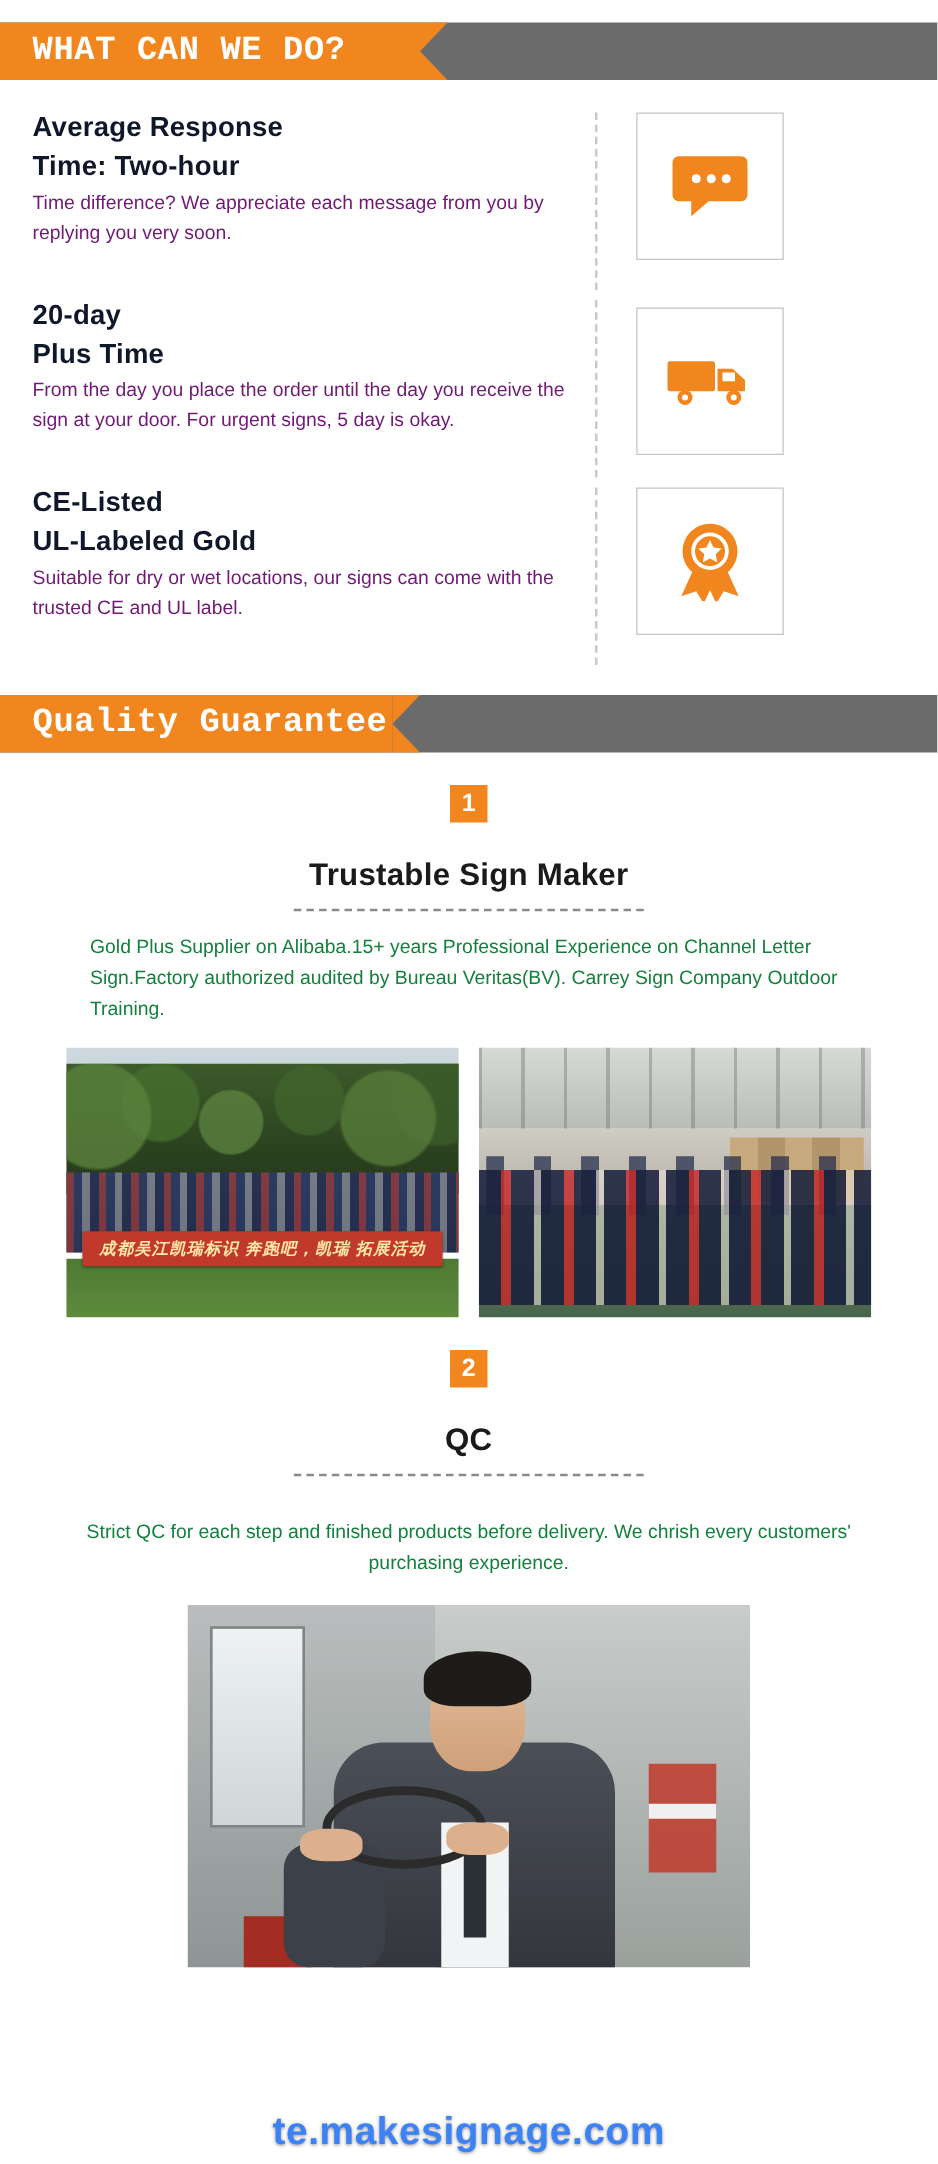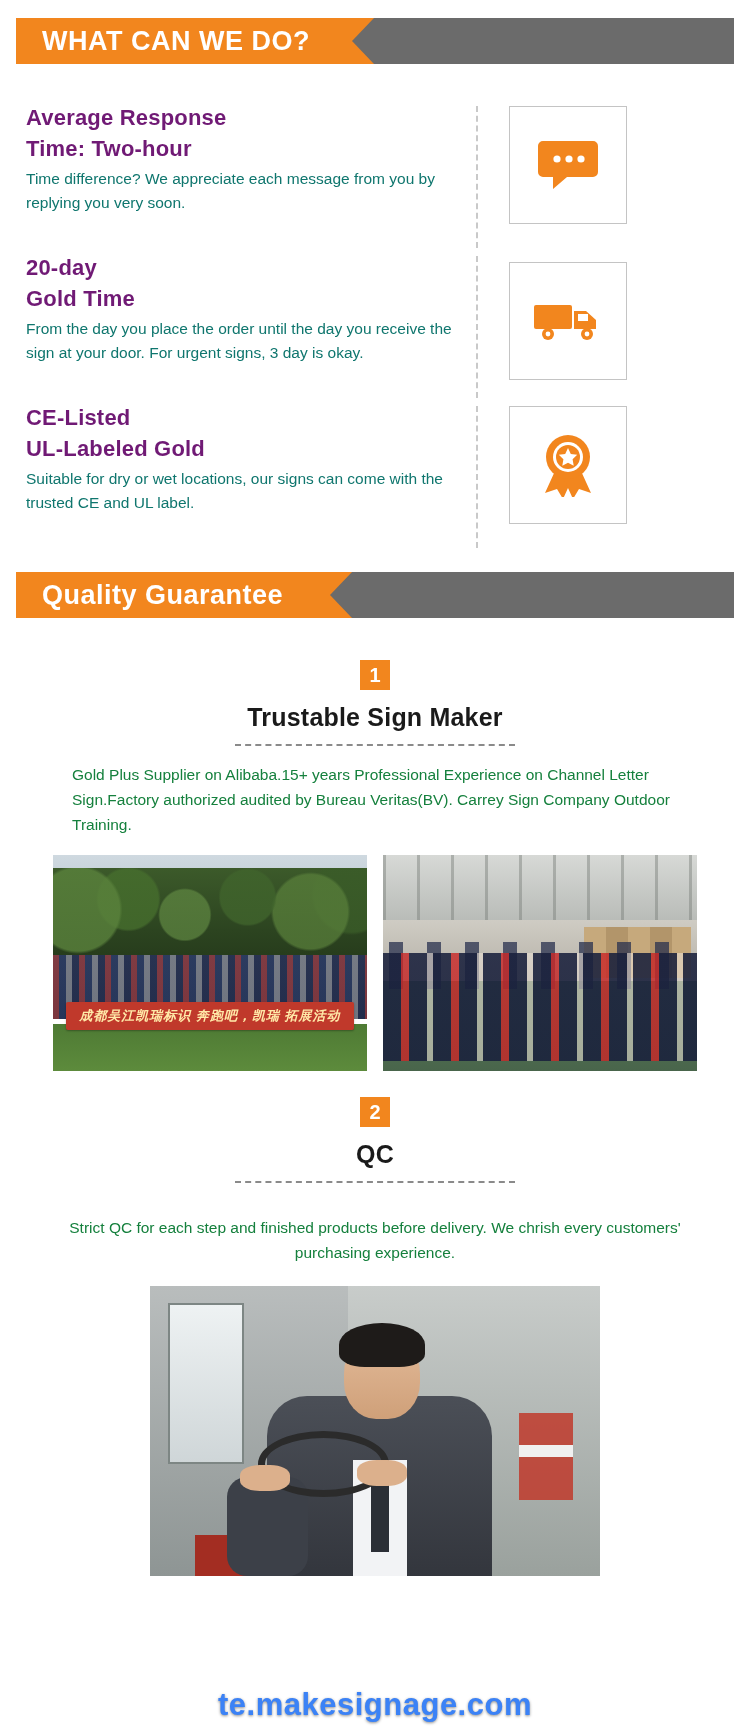--- a/index.html
+++ b/index.html
@@ -14,21 +14,22 @@
     font-family: "Liberation Sans", sans-serif;
     color: #333333;
     overflow: hidden;
   }
 
   
   .banner {
     position: relative;
     height: 46px;
     background: #6b6b6b;
-    margin: 16px;
+    margin: 0;
+    font-family: Liberation Mono, monospace;
   }
   .banner .tag {
     position: absolute;
     left: 0;
     top: 0;
     height: 46px;
     background: #f2861e;
     display: flex;
     align-items: center;
     padding-left: 26px;
@@ -69,31 +70,31 @@
     align-items: flex-start;
     position: relative;
     min-height: 150px;
   }
   .srow .texts {
     width: 450px;
     padding-right: 14px;
     box-sizing: border-box;
   }
   .srow .title {
-    color: #701a75;
+    color: #0f172a;
     font-size: 22px;
     font-weight: bold;
     line-height: 1.42;
     letter-spacing: 0.2px;
   }
   .srow .desc {
     margin-top: 3px;
     font-size: 15.5px;
     line-height: 1.55;
-    color: #0f766e;
+    color: #701a75;
   }
   .srow .dotline {
     width: 1px;
     align-self: stretch;
     margin: 4px 0 4px 0;
     border-left: 2px dashed #c9c9c9;
   }
   .srow .iconbox {
     width: 116px;
     height: 116px;
@@ -120,21 +121,21 @@
     width: 30px;
     height: 30px;
     background: #f2861e;
     color: #ffffff;
     font-size: 20px;
     font-weight: bold;
     line-height: 30px;
     text-align: center;
   }
   .qtitle {
-    margin-top: 13px;
+    margin-top: 28px;
     font-size: 25px;
     font-weight: bold;
     color: #1a1a1a;
     letter-spacing: 0.2px;
   }
   .qdash {
     width: 280px;
     margin: 12px auto 0 auto;
     border-top: 2px dashed #8a8a8a;
   }
@@ -295,23 +296,23 @@
           <circle cx="44" cy="20" r="3.6" fill="#ffffff"></circle>
         </svg>
       </span>
     </div>
   </div>
 
   <div class="srow r2">
     <div class="texts">
       <div class="title">
         <div>20-day</div>
-        <div>Gold Time</div>
+        <div>Plus Time</div>
       </div>
-      <div class="desc">From the day you place the order until the day you receive the sign at your door. For urgent signs, 3 day is okay.</div>
+      <div class="desc">From the day you place the order until the day you receive the sign at your door. For urgent signs, 5 day is okay.</div>
     </div>
     <div class="dotline"></div>
     <div class="iconbox">
       <span>
         <svg width="72" height="44" viewBox="0 0 72 44">
           <rect x="2" y="6" width="38" height="24" rx="2" fill="#f2861e"></rect>
           <path d="M42 12 h12 l10 9 v9 h-22 z" fill="#f2861e"></path>
           <rect x="46" y="15" width="10" height="7" fill="#ffffff"></rect>
           <circle cx="16" cy="35" r="6" fill="#f2861e"></circle>
           <circle cx="16" cy="35" r="2.4" fill="#ffffff"></circle>

